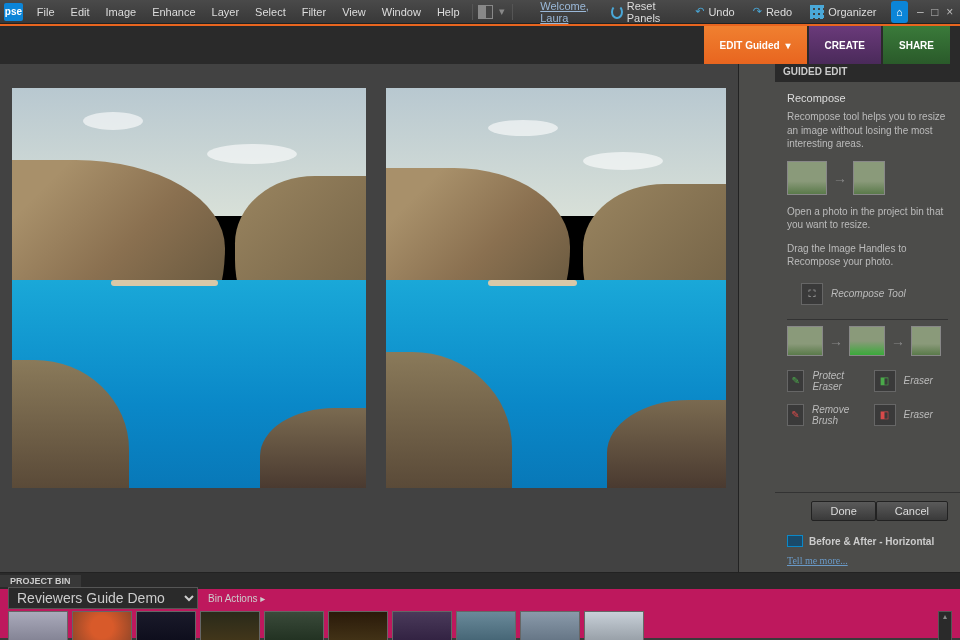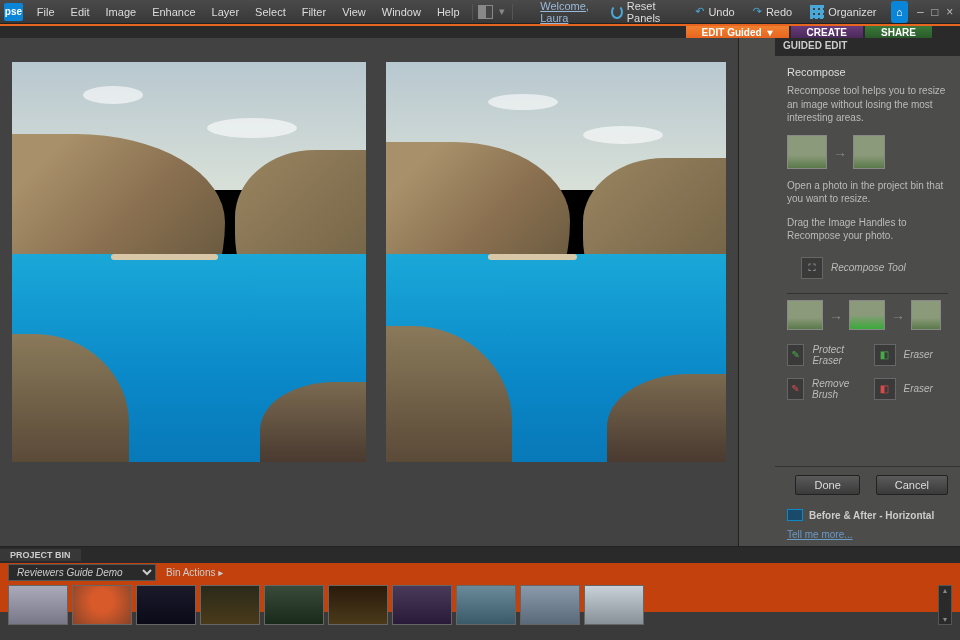--- a/index.html
+++ b/index.html
@@ -12,21 +12,21 @@
 .menu-sep { width: 1px; height: 16px; background: #555; margin: 0 4px; }
 .layout-icon { width: 18px; height: 14px; border: 1px solid #888; margin: 0 2px; display: inline-block; }
 .welcome { color: #9ab8d8; text-decoration: underline; margin-left: 23px; cursor: pointer; }
 .menubar-right { margin-left: auto; display: flex; align-items: center; gap: 2px; }
 .top-btn { padding: 3px 8px; cursor: pointer; color: #ddd; display: flex; align-items: center; gap: 4px; }
 .icon-sm { width: 14px; height: 14px; display: inline-block; }
 .home-icon { width: 22px; height: 22px; background: #0b85d8; border-radius: 3px; display: flex; align-items: center; justify-content: center; margin: 0 4px; }
 .win-btn { width: 16px; height: 14px; color: #bbb; text-align: center; cursor: pointer; font-size: 12px; }
 
 
-.mode-row { height: 14px; background: #2a2a2a; display: flex; justify-content: flex-end; align-items: stretch; padding-right: 28px; border-top: 2px solid #e8651f; }
+.mode-row { height: 40px; background: #2a2a2a; display: flex; justify-content: flex-end; align-items: stretch; padding-right: 10px; border-top: 2px solid #e8651f; }
 .mode-tab { padding: 0 16px; display: flex; align-items: center; font-size: 10px; font-weight: bold; color: #fff; cursor: pointer; margin-left: 2px; }
 .mode-tab.edit { background: linear-gradient(#f08030, #e8651f); }
 .mode-tab.create { background: linear-gradient(#6a3a7a, #4a2a5a); }
 .mode-tab.share { background: linear-gradient(#3a7a3a, #2a5a2a); }
 
 
 .main { display: flex; height: 508px; }
 .canvas-area { flex: 1; background: #424242; display: flex; gap: 20px; padding: 24px 12px; align-items: flex-start; justify-content: center; overflow: hidden; }
 .canvas-img { width: 355px; height: 400px; position: relative; overflow: hidden; background: #000; }
 .sky { position: absolute; top: 0; left: 0; right: 0; height: 32%; background: linear-gradient(#b8c8d0, #d8e0d8); }
@@ -41,32 +41,32 @@
 .panel-body { padding: 10px 12px; overflow-y: auto; flex: 1; font-size: 10px; color: #bbb; }
 .panel-title { color: #ddd; font-size: 11px; margin-bottom: 6px; }
 .panel-desc { line-height: 1.35; margin-bottom: 10px; }
 .thumb-row { display: flex; align-items: center; gap: 6px; margin-bottom: 10px; }
 .thumb { width: 40px; height: 34px; border: 1px solid #888; background: linear-gradient(#8a9a7a 60%, #5a7a4a); position: relative; }
 .thumb.sm { width: 36px; height: 30px; }
 .arrow-r { color: #888; font-size: 14px; }
 .tool-row { display: flex; align-items: center; gap: 8px; padding: 4px 0; cursor: pointer; }
 .tool-icon { width: 22px; height: 22px; border: 1px solid #666; background: #3a3a3a; display: flex; align-items: center; justify-content: center; font-size: 10px; }
 .tool-grid { display: grid; grid-template-columns: 1fr 1fr; gap: 4px 12px; margin: 8px 0; }
-.btn-row { display: flex; gap: 16px; justify-content: flex-end; padding: 8px 12px; border-top: 1px solid #333; }
+.btn-row { display: flex; gap: 0; justify-content: flex-end; padding: 8px 12px; border-top: 1px solid #333; }
 .btn { padding: 3px 18px; background: linear-gradient(#5a5a5a, #3a3a3a); border: 1px solid #222; color: #ddd; font-size: 11px; cursor: pointer; border-radius: 2px; }
 .ba-row { padding: 6px 12px; display: flex; align-items: center; gap: 6px; font-size: 10px; }
 .ba-icon { width: 16px; height: 12px; border: 1px solid #0a88c8; background: #1a4a6a; }
-.link { color: #6a9ac8; text-decoration: underline; padding: 2px 12px 6px; font-size: 10px; cursor: pointer; }
-
-
-.bin { height: 66px; background: #c2410c; border-top: 1px solid #222; }
+.link { color: #6a9ac8; text-decoration: underline; padding: 2px 12px 6px; font-size: 10px; cursor: pointer; font-family: Liberation Serif, serif; }
+
+
+.bin { height: 66px; background: #be185d; border-top: 1px solid #222; }
 .bin-header { height: 16px; background: #2a2a2a; display: flex; align-items: center; }
 .bin-tab { padding: 1px 10px; font-size: 9px; font-weight: bold; background: #383838; color: #ccc; }
 .bin-controls { height: 18px; display: flex; align-items: center; padding: 0 8px; gap: 10px; font-size: 10px; }
-.bin-select { background: #2a2a2a; border: 1px solid #555; color: #ccc; font-size: 10px; padding: 1px 16px 1px 4px; font-style: italic; }
+.bin-select { background: #2a2a2a; border: 1px solid #555; color: #ccc; font-size: 14px; padding: 1px 16px 1px 4px; }
 .bin-thumbs { display: flex; gap: 4px; padding: 4px 8px; align-items: center; }
 .bin-thumb { width: 60px; height: 40px; border: 1px solid #666; background: #222; position: relative; overflow: hidden; cursor: pointer; }
 .bin-scroll { width: 14px; height: 40px; background: #2a2a2a; border: 1px solid #555; margin-left: auto; display: flex; flex-direction: column; justify-content: space-between; align-items: center; font-size: 8px; color: #888; }
 </style>
 </head>
 <body>
 
 <div class="menubar">
   <div class="logo">pse</div>
   <div class="menu-item">File</div>

